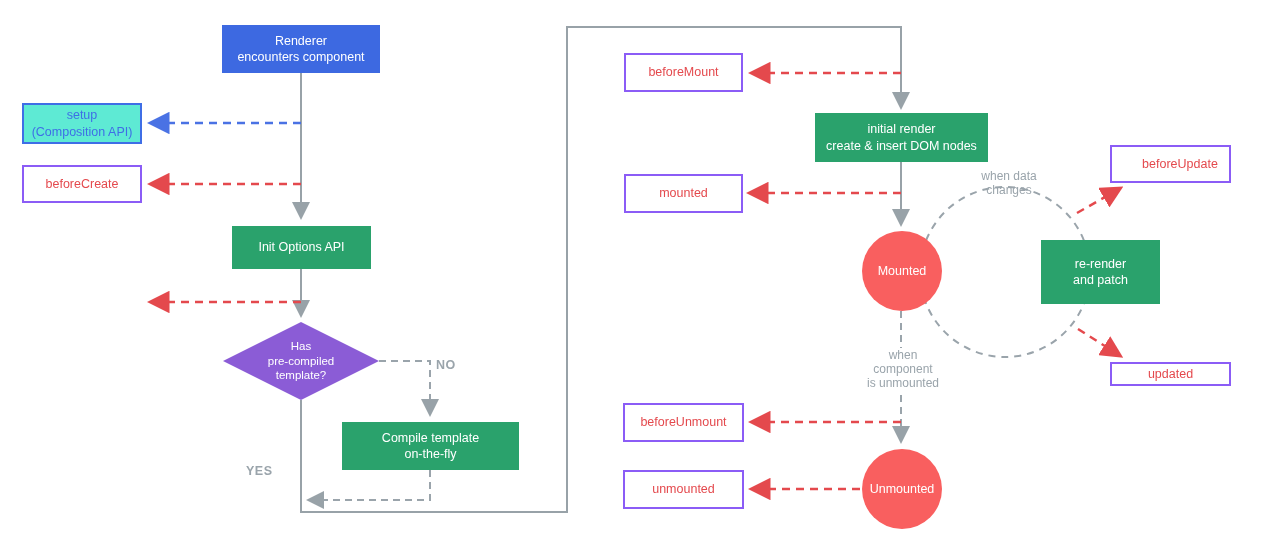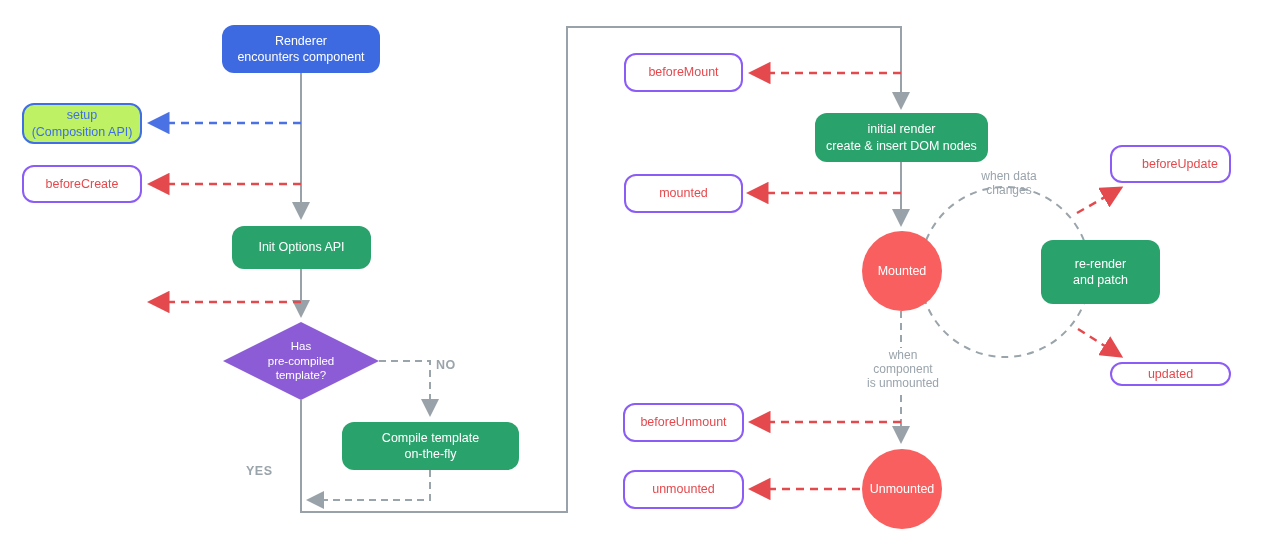--- a/index.html
+++ b/index.html
@@ -4,26 +4,26 @@
 <style>
   html,body{margin:0;padding:0;background:#fff;}
   #stage{
     position:relative;width:1280px;height:545px;background:#ffffff;overflow:hidden;
     font-family:"Liberation Sans", sans-serif;
   }
   #wires{position:absolute;left:0;top:0;width:1280px;height:545px;}
   .node{
     position:absolute;display:flex;align-items:center;justify-content:center;
     text-align:center;white-space:pre-line;box-sizing:border-box;
-    font-size:12.5px;line-height:1.32;border-radius:12px;
+    font-size:12.5px;line-height:1.32;border-radius:0;
   }
   .fill-blue{background:#3d69e1;color:#fff;}
   .fill-green{background:#2aa26c;color:#fff;}
   .fill-coral{background:#f95f5f;color:#fff;border-radius:50%;}
-  .outline-blue{background:#bef264;border:2px solid #3f6ee6;color:#3f6ee6;text-align:center;}
+  .outline-blue{background:#5eead4;border:2px solid #3f6ee6;color:#3f6ee6;text-align:center;}
   .outline-red{background:#fff;border:2px solid #8b5cf6;color:#e4494d;}
   .diamond{
     background:#8b5cd6;color:#fff;border-radius:0;
     clip-path:polygon(50% 0,100% 50%,50% 100%,0 50%);
     font-size:11.5px;line-height:1.25;
   }
   .anno{
     position:absolute;color:#9aa4ab;white-space:pre-line;text-align:center;
     font-size:12px;line-height:1.15;
   }

